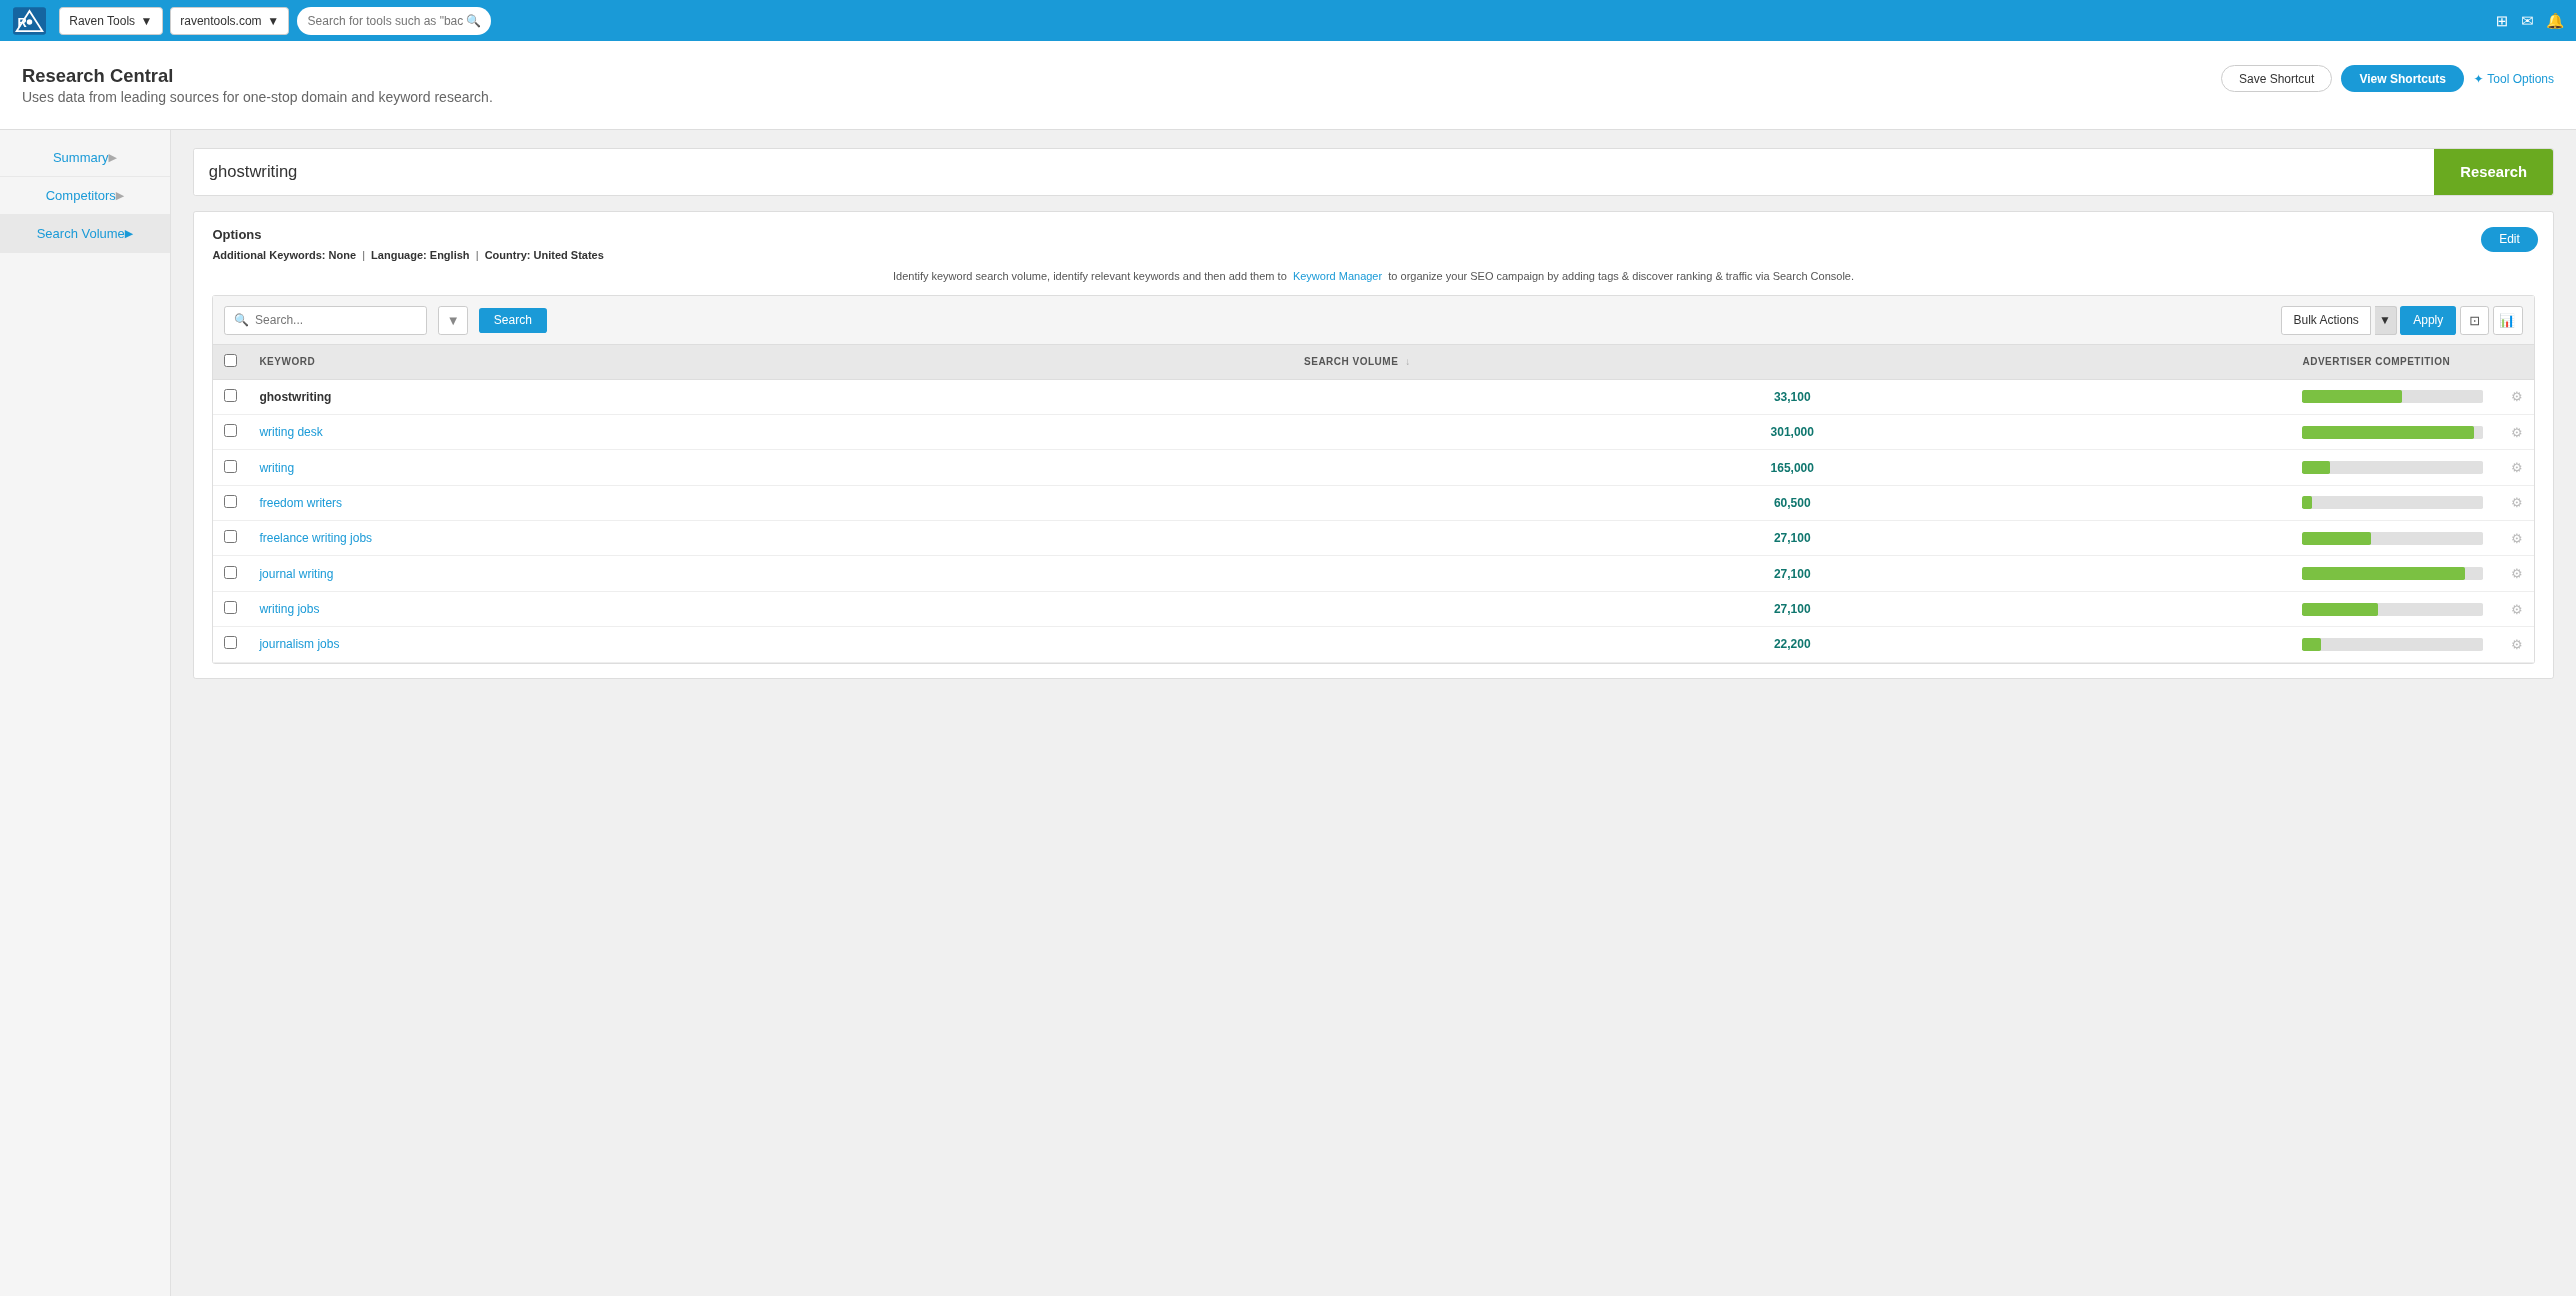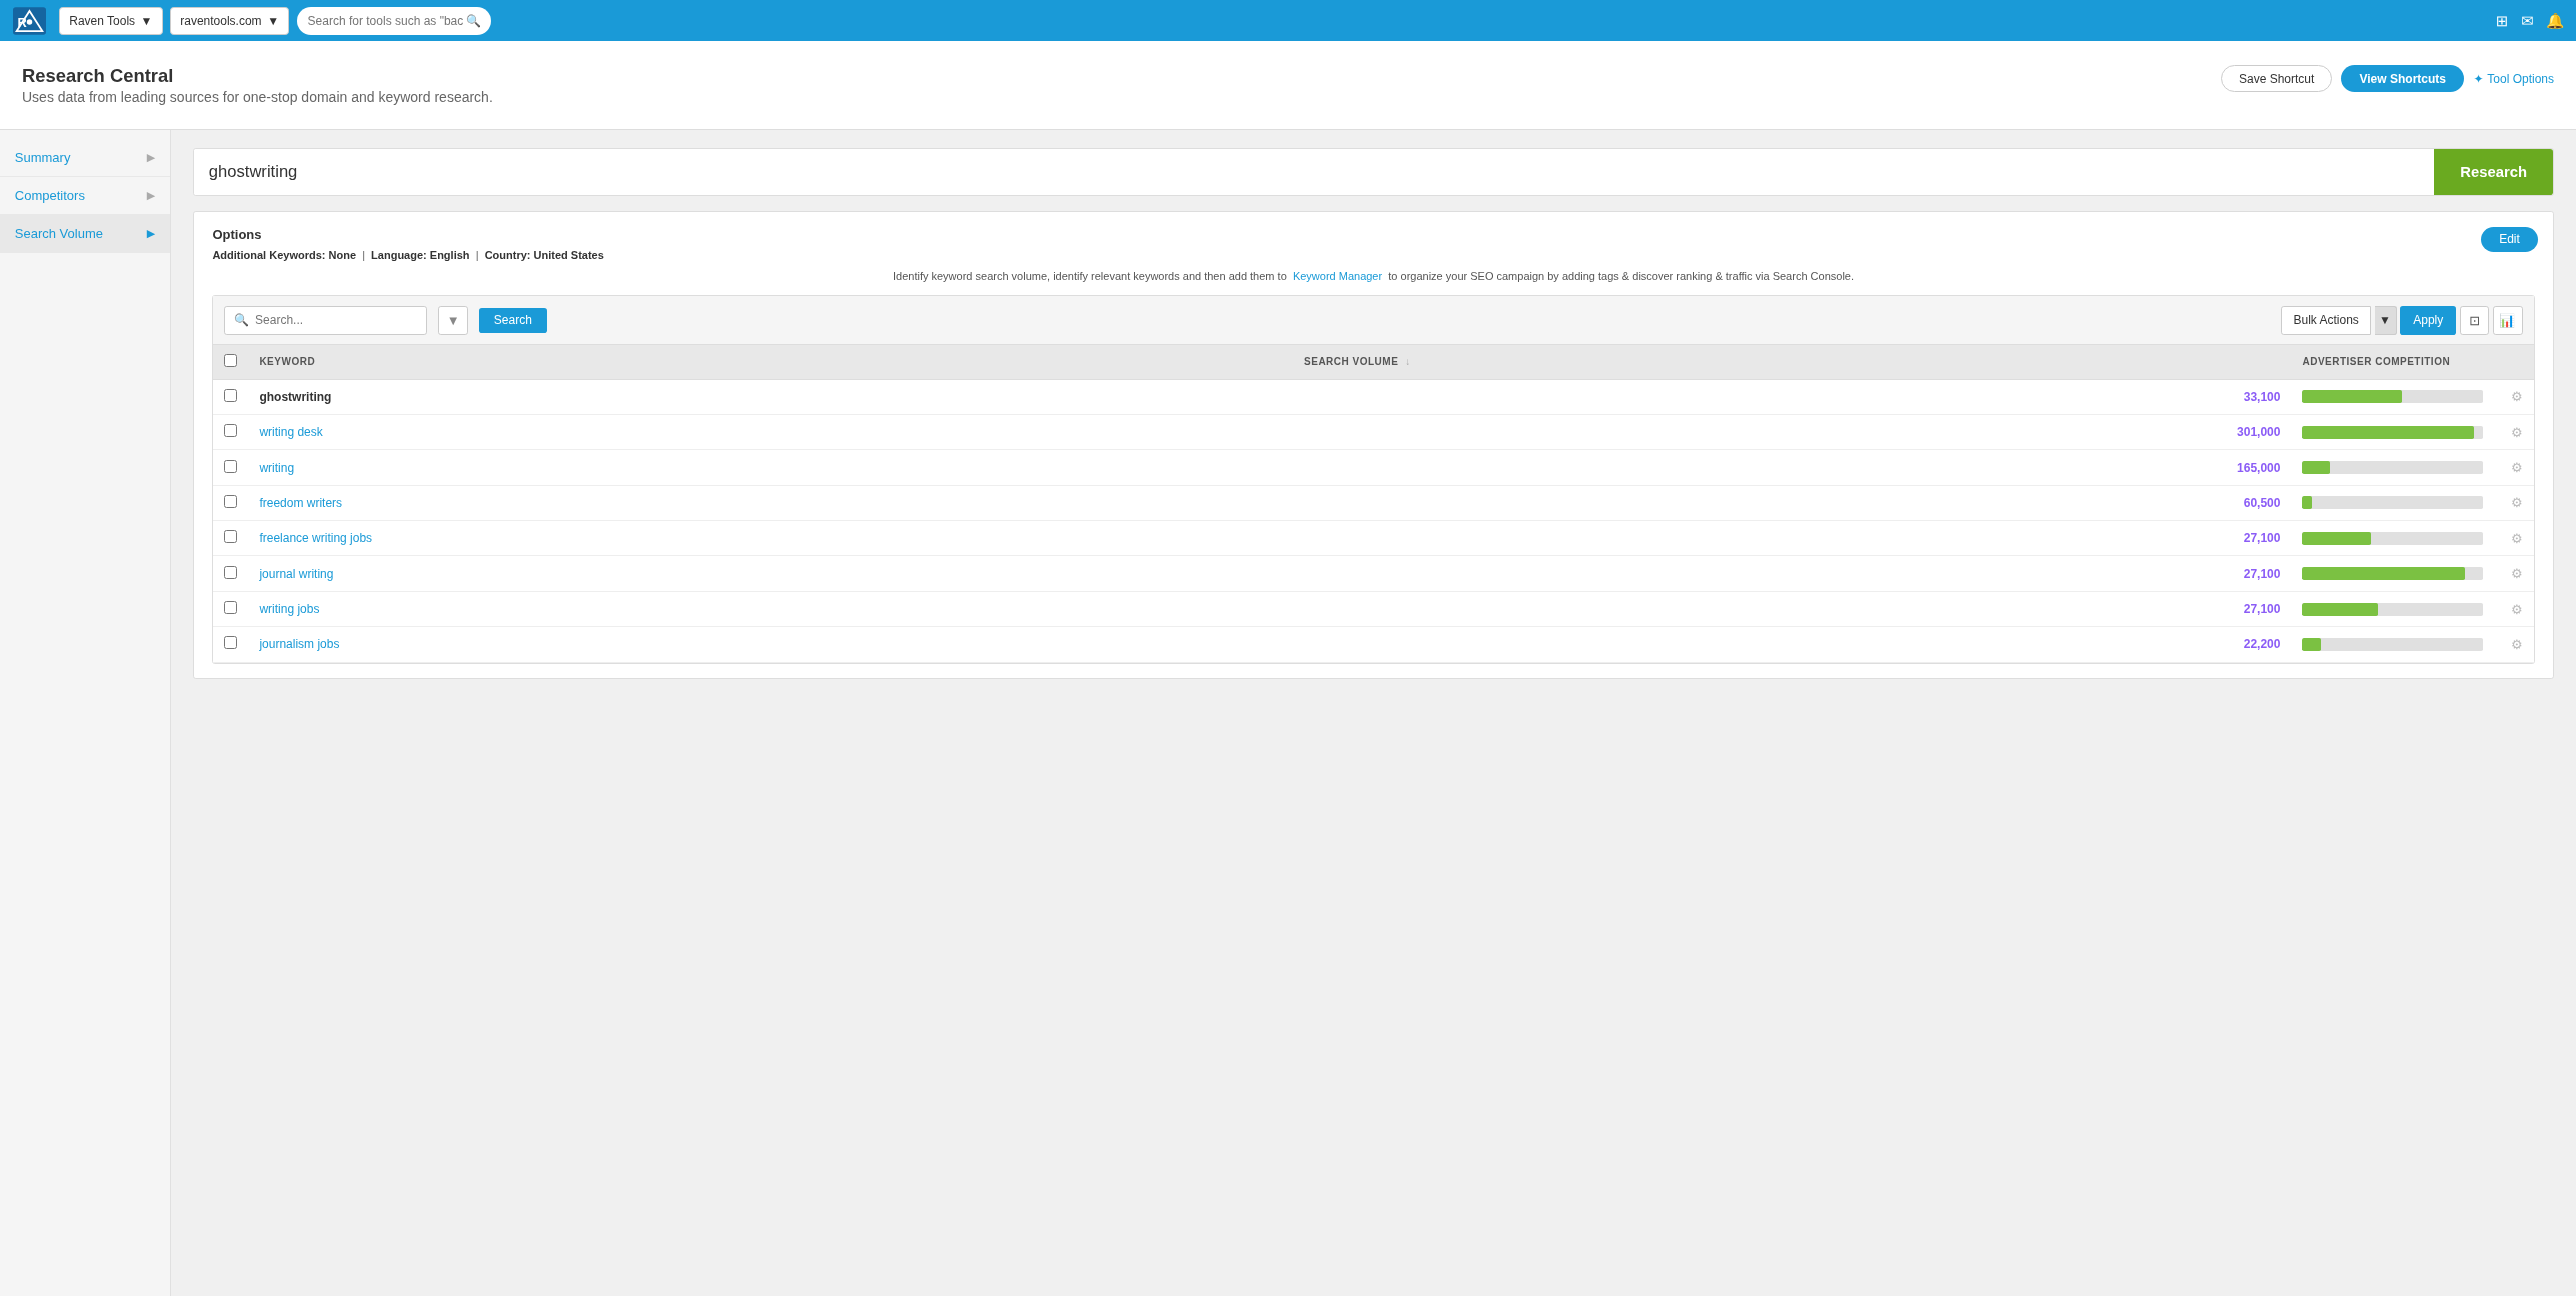--- a/index.html
+++ b/index.html
@@ -138,21 +138,21 @@
     
     .sidebar {
       width: 171px;
       background: #f5f5f5;
       border-right: 0.9px solid #e0e0e0;
       padding-top: 9.2px;
     }
     .sidebar-item {
       display: flex;
       align-items: center;
-      justify-content: space-between;
+      justify-content: center;
       padding: 11px 14.8px;
       cursor: pointer;
       font-size: 13px;
       color: #1a9ad7;
       border-bottom: 0.9px solid #e8e8e8;
     }
     .sidebar-item.active { background: #e8e8e8; }
     .sidebar-item .chevron {
       font-size: 11px;
       color: #aaa;
@@ -375,21 +375,21 @@
     .data-table td {
       padding: 9.2px 11px;
       font-size: 12px;
       border-bottom: 0.9px solid #eee;
       vertical-align: middle;
     }
     .data-table .checkbox-cell { width: 28px; }
     .data-table input[type="checkbox"] { cursor: pointer; }
     .keyword-cell { font-weight: bold; color: #333; }
     .keyword-link { color: #1a9ad7; text-decoration: none; cursor: pointer; }
-    .volume-cell { text-align: right; font-weight: bold; color: #8b5cf6; padding-right: 18.4px; }
+    .volume-cell { text-align: center; font-weight: bold; color: #0f766e; padding-right: 18.4px; }
     .competition-cell { width: 203px; }
     .competition-bar-wrap {
       display: flex;
       align-items: center;
       gap: 7.4px;
     }
     .competition-bar-bg {
       flex: 1;
       height: 13px;
       background: #e0e0e0;

